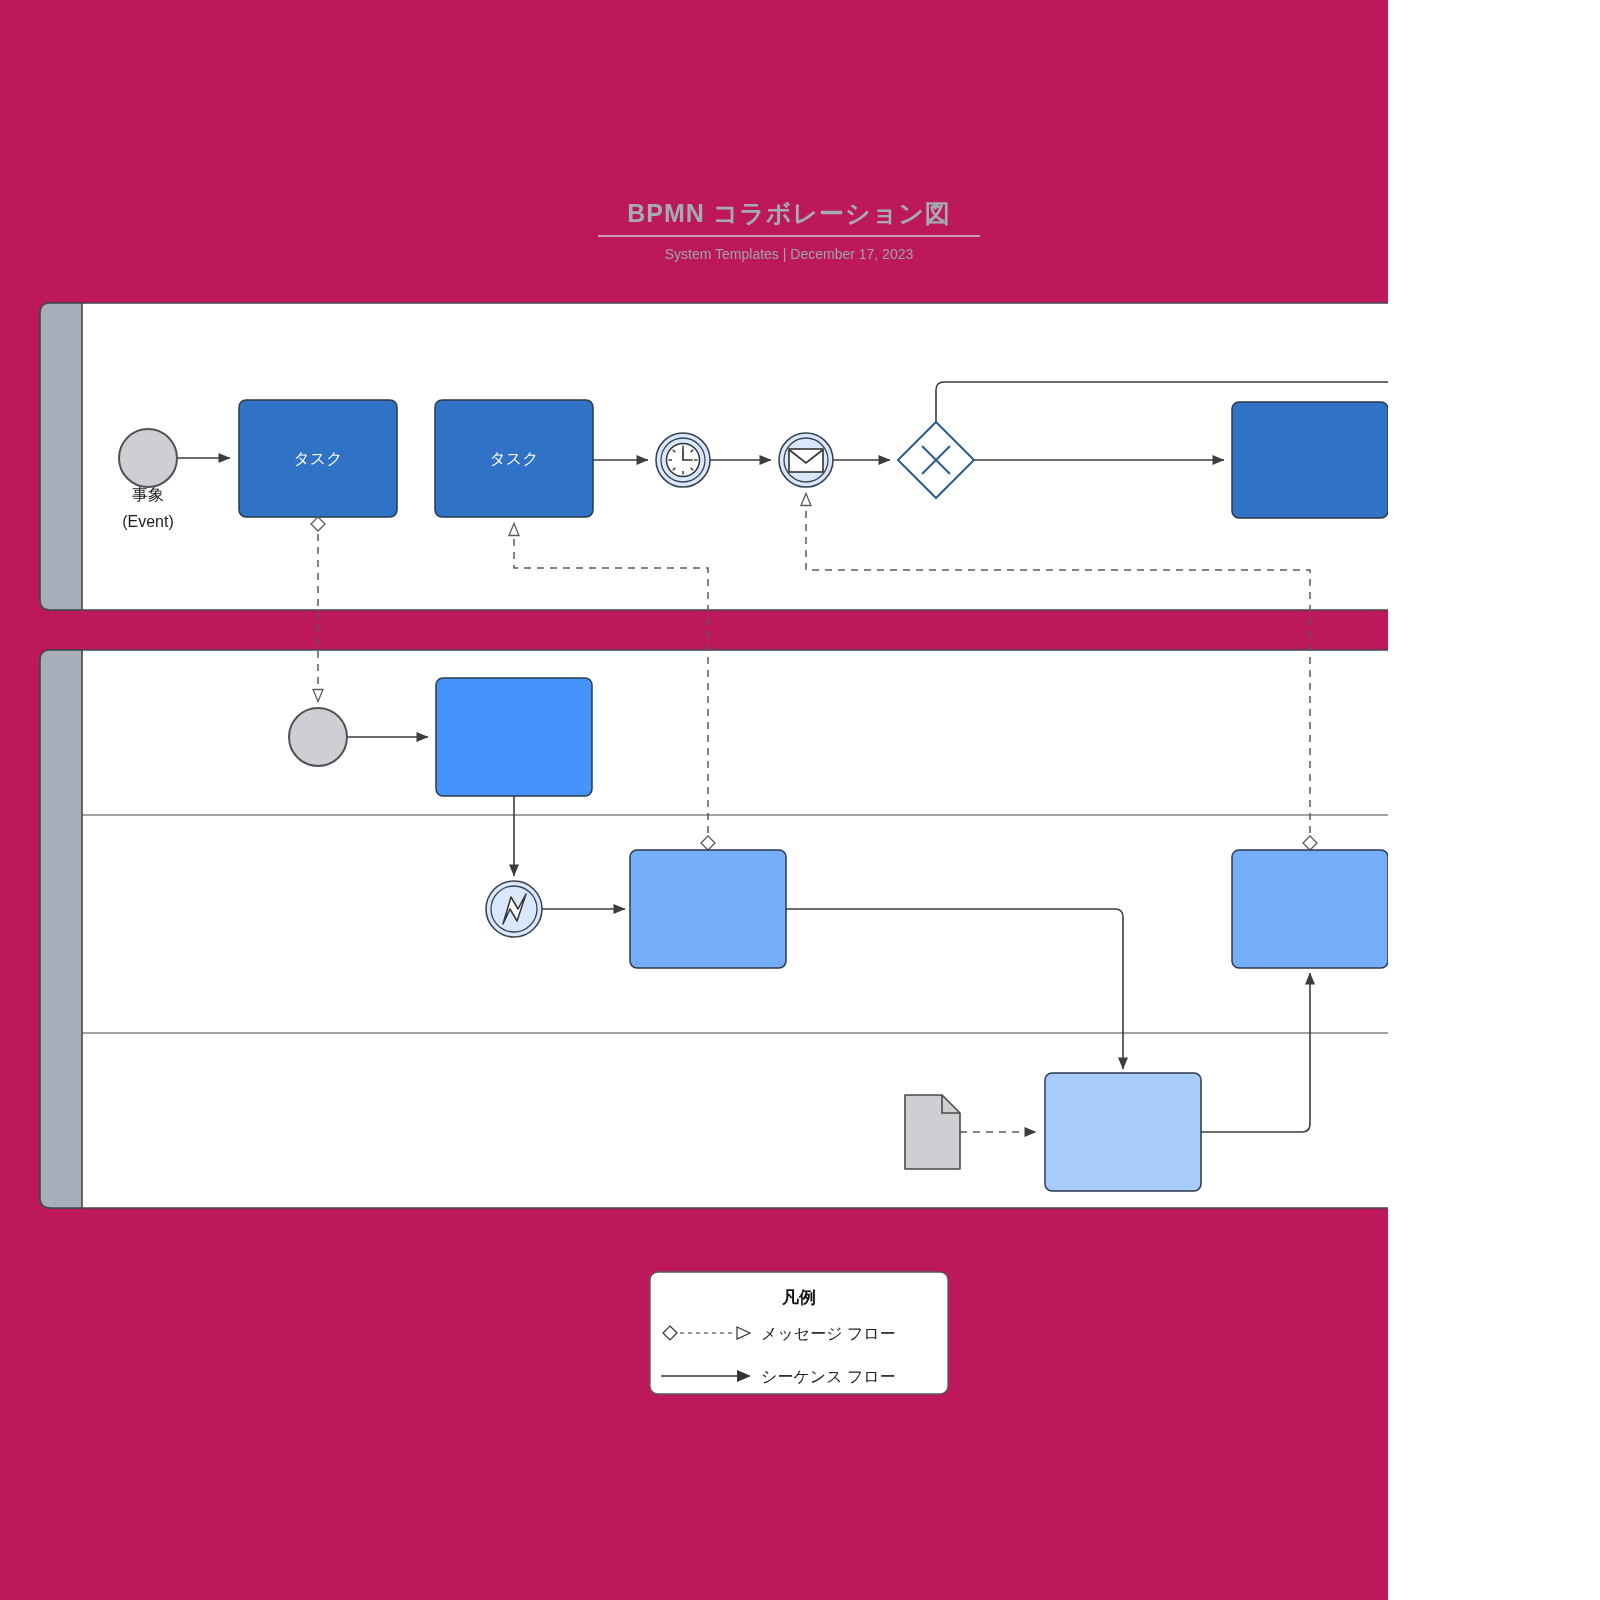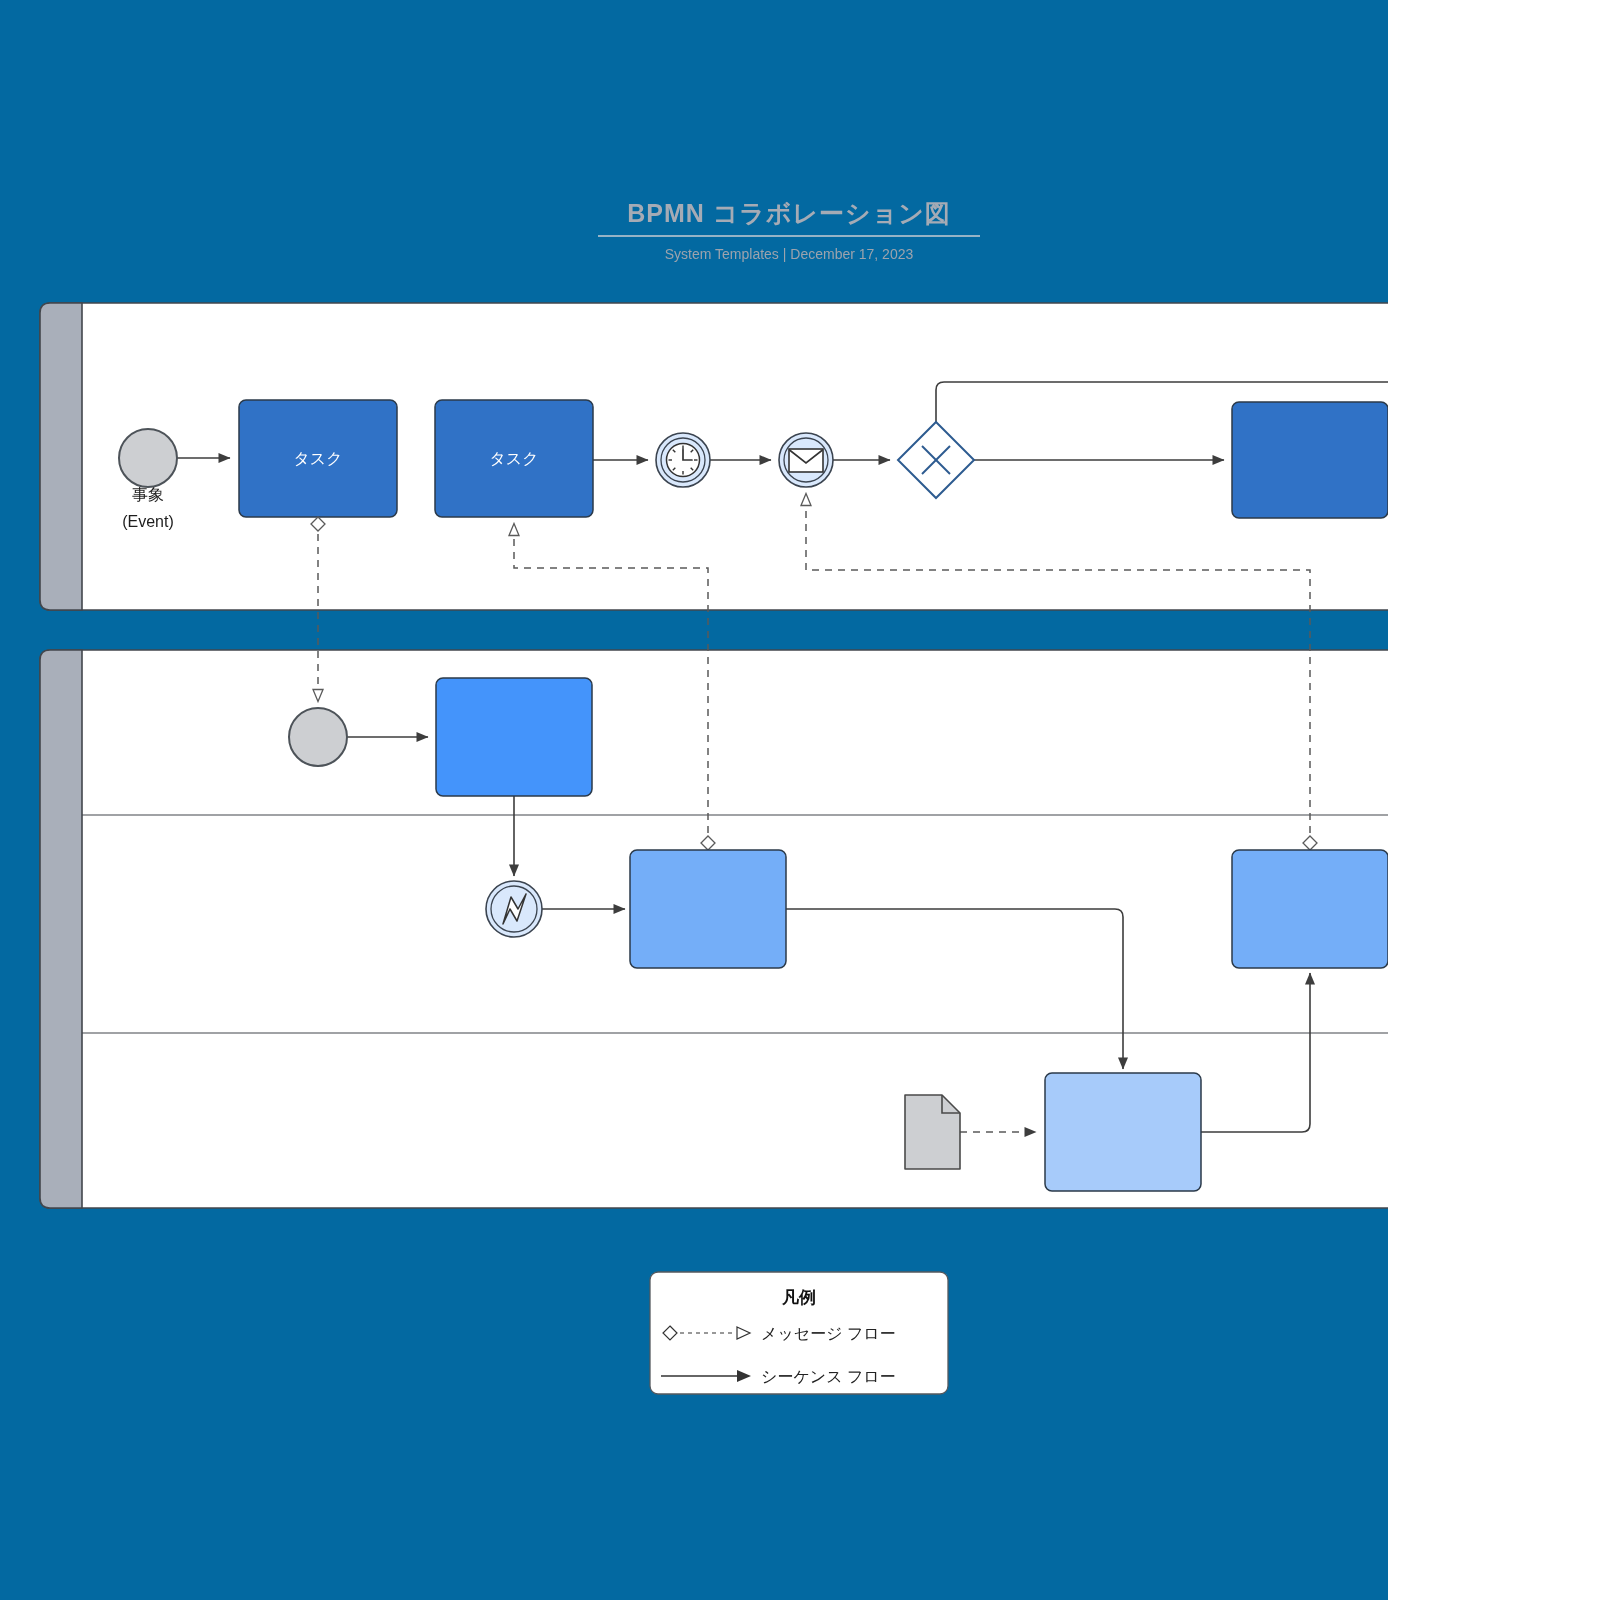--- a/index.html
+++ b/index.html
@@ -1,16 +1,16 @@
 <!DOCTYPE html>
 <html><head>
 <meta charset="utf-8">
 <style>
   html,body{margin:0;padding:0;background:#ffffff;}
-  .canvas{position:relative;width:1388px;height:1600px;background:#0369a1;overflow:hidden;
+  .canvas{position:relative;width:1388px;height:1600px;background:#be185d;overflow:hidden;
           font-family:"Liberation Sans","DejaVu Sans",sans-serif;}
   svg text{font-family:"Liberation Sans","DejaVu Sans",sans-serif;}
   .title-text{font-size:25px;font-weight:bold;letter-spacing:1px;}
   .subtitle-text{font-size:14px;}
   .task-label{font-size:16px;fill:#ffffff;}
   .event-label{font-size:16px;fill:#1d1d1d;}
   .legend-title{font-size:17px;font-weight:bold;fill:#111;}
   .legend-label{font-size:16px;fill:#222;}
   .seq{fill:none;stroke:#3d3d3d;stroke-width:1.6;}
   .msg{fill:none;stroke:#5a5a5a;stroke-width:1.5;stroke-dasharray:7 6;}

